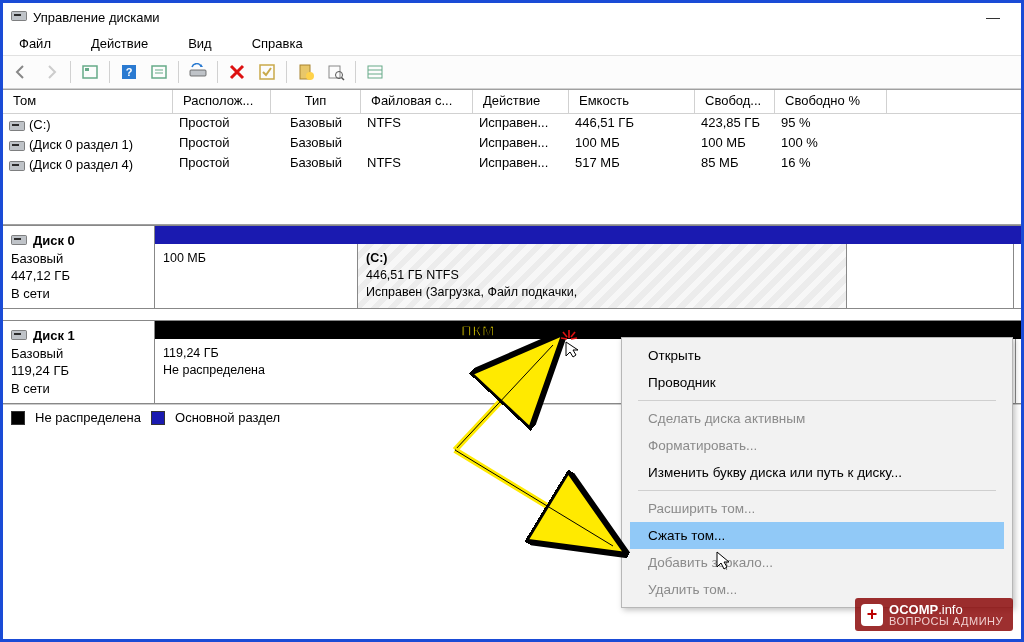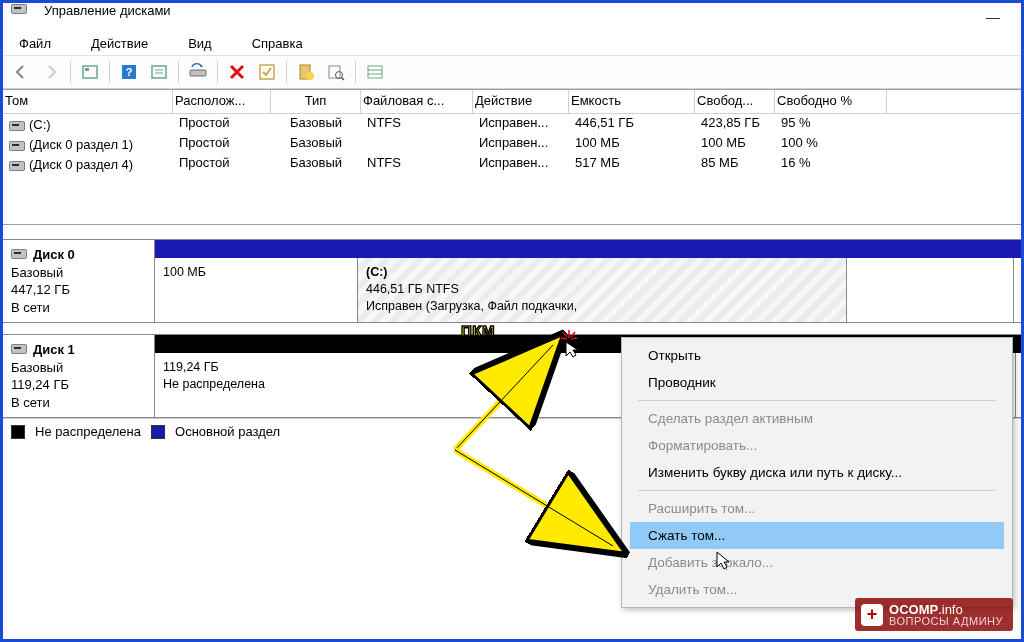--- a/index.html
+++ b/index.html
@@ -1,40 +1,40 @@
 <!DOCTYPE html>
 <html><head>
 <meta charset="utf-8">
 <style>
   * { box-sizing: border-box; margin: 0; padding: 0; }
   body { font-family: "Segoe UI", Tahoma, sans-serif; font-size: 12px; color: #000; background: #fff; }
   .frame { width: 1024px; height: 642px; border: 3px solid #1a4bd6; position: relative; overflow: hidden; }
 
   
-  .titlebar { height: 28px; display: flex; padding: 0 8px; background: #fff; gap: 11px; }
+  .titlebar { height: 28px; display: flex; align-items: center; padding: 0 8px; background: #fff; }
   .titlebar .app-icon { width: 16px; height: 14px; margin-right: 6px; display:inline-block; }
   .titlebar .title { font-size: 13px; }
   .titlebar .spacer { flex: 1; }
   .win-btn { width: 40px; height: 28px; display: flex; align-items: center; justify-content: center; }
   .win-btn span { font-size: 14px; color: #333; }
 
   
   .menubar { height: 24px; display: flex; align-items: center; padding: 0 6px; gap: 20px; }
   .menubar .menu-item { padding: 3px 10px; font-size: 13px; }
 
   
   .toolbar { height: 34px; display: flex; align-items: center; padding: 0 4px; gap: 2px; border-top: 1px solid #e1e1e1; border-bottom: 1px solid #d1d1d1; background: #fcfcfc; }
   .tbtn { width: 28px; height: 28px; display: flex; align-items: center; justify-content: center; border: 1px solid transparent; }
   .sep { width: 1px; height: 22px; background: #d1d1d1; margin: 0 3px; }
   .tbtn svg { width: 18px; height: 18px; }
 
   
   .vol-table { border: 1px solid #a0a0a0; border-left: none; border-right: none; }
   .vol-header { display: flex; height: 24px; background: #fff; border-bottom: 1px solid #d1d1d1; }
-  .vol-header .col { border-right: 1px solid #d1d1d1; padding: 3px 2px; font-size: 13px; white-space: nowrap; overflow: hidden; }
+  .vol-header .col { border-right: 1px solid #d1d1d1; padding: 3px 10px; font-size: 13px; white-space: nowrap; overflow: hidden; }
   .vol-rows { background: #fff; }
   .vol-row { display: flex; height: 20px; }
   .vol-row .cell { padding: 1px 6px; font-size: 13px; white-space: nowrap; overflow: hidden; }
   .vol-row .cell.first { display: flex; align-items: center; gap: 4px; }
   .vol-gap { height: 50px; background: #fff; }
 
   .disk-ico { width: 16px; height: 10px; display: inline-block; }
   svg.disk-ico-svg rect.body { fill: #bfc3c8; stroke: #555; stroke-width: 0.7; }
   svg.disk-ico-svg rect.slot { fill: #2b2b2b; }
 
@@ -42,21 +42,21 @@
   .c0 { width: 170px; }
   .c1 { width: 98px; }
   .c2 { width: 90px; text-align: center; }
   .c3 { width: 112px; }
   .c4 { width: 96px; }
   .c5 { width: 126px; }
   .c6 { width: 80px; }
   .c7 { width: 112px; }
 
   
-  .disks { border-top: 1px solid #888; margin-top: 14px; }
+  .disks { border-top: 1px solid #888; }
   .disk-block { display: flex; border-bottom: 1px solid #888; }
   .disk-info { width: 152px; padding: 6px 8px; border-right: 1px solid #888; background: #fff; }
   .disk-info .dname { font-weight: bold; font-size: 13px; display:flex; align-items:center; gap:6px;}
   .disk-info div { font-size: 13px; line-height: 1.35; }
   .disk-parts { flex: 1; display: flex; flex-direction: column; }
   .disk-bar { height: 18px; background: #1a1ab0; }
   .disk-bar.black { background: #000; }
   .part-row { display: flex; flex: 1; }
   .part { border-right: 1px solid #888; border-left:1px solid #888; padding: 6px 8px; font-size: 12.5px; line-height: 1.35; background: #fff; margin-left: -1px; }
   .part .plabel { font-weight: bold; }
@@ -313,21 +313,21 @@
     <span class="sw black"></span>
     <span>Не распределена</span>
     <span class="sw blue"></span>
     <span>Основной раздел</span>
   </div>
 
   <div class="ctx" id="ctx">
       <div class="item">Открыть</div>
       <div class="item">Проводник</div>
       <div class="sep"></div>
-      <div class="item disabled">Сделать раздел активным</div>
+      <div class="item disabled">Сделать диска активным</div>
       <div class="item disabled">Форматировать...</div>
       <div class="item">Изменить букву диска или путь к диску...</div>
       <div class="sep"></div>
       <div class="item disabled">Расширить том...</div>
       <div class="item sel">Сжать том...</div>
       <div class="item disabled">Добавить зеркало...</div>
       <div class="item disabled">Удалить том...</div>
     </div>
 
   <div class="anno-label">ПКМ</div>

